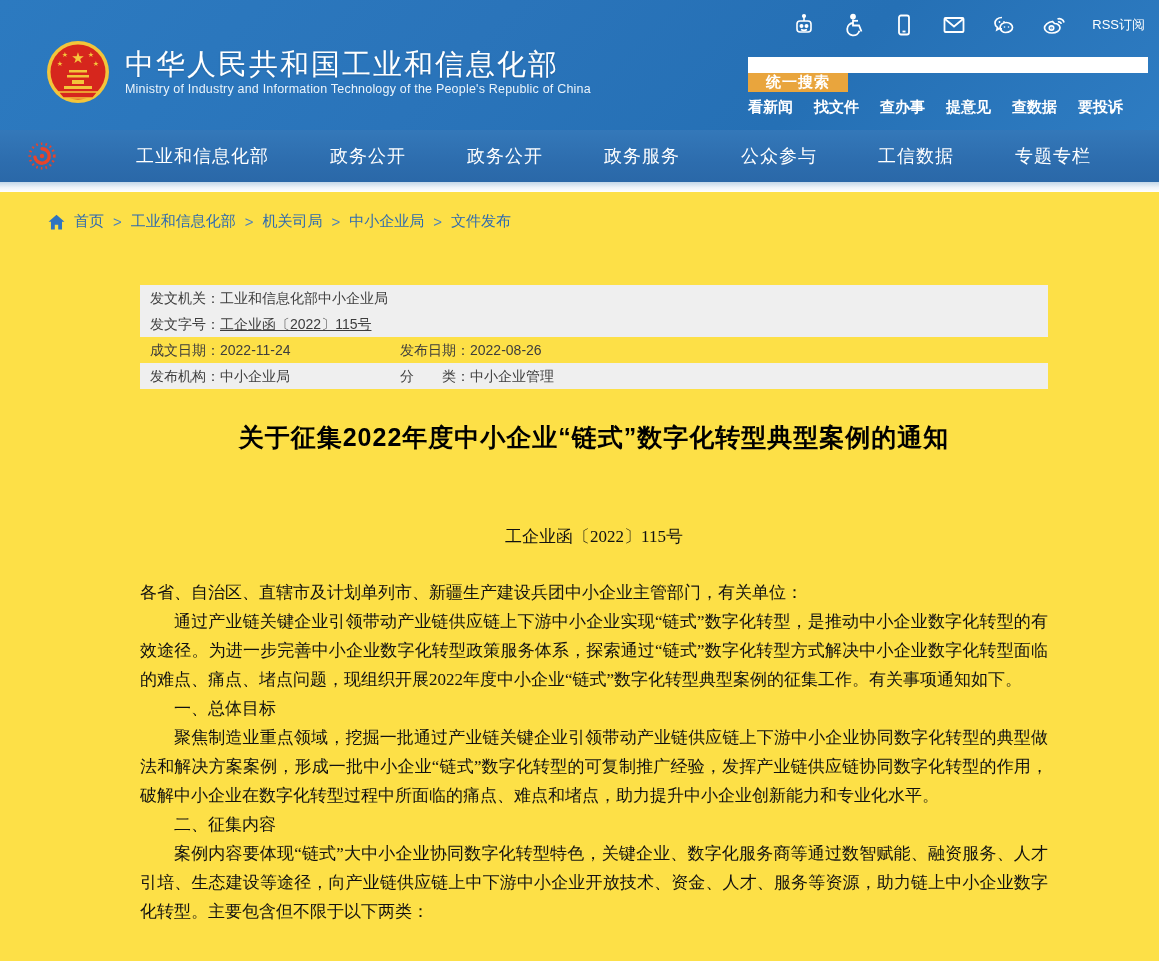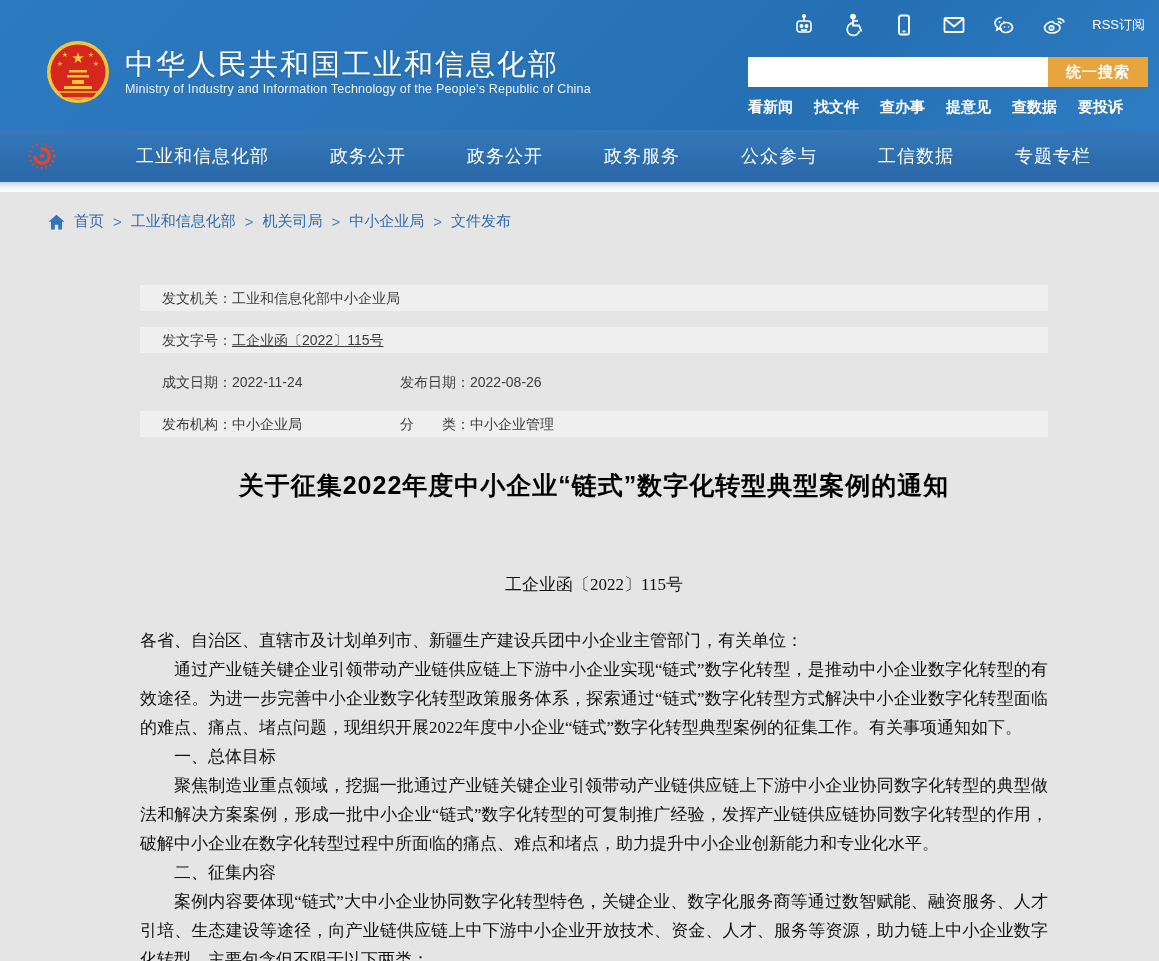--- a/index.html
+++ b/index.html
@@ -1,17 +1,17 @@
 <!DOCTYPE html>
 <html><head>
 <meta charset="utf-8">
 <style>
   * { margin:0; padding:0; box-sizing:border-box; }
   html,body { width:1159px; background:#fff; font-family:"Liberation Sans", sans-serif; }
-  .page { width:1159px; height:961px; overflow:hidden; background:#e5e5e5; position:relative; }
+  .page { width:1159px; height:961px; overflow:hidden; background:#fde047; position:relative; }
 
   
   .top-header {
     position:relative; height:130px;
     background:linear-gradient(135deg,#2c7ac0 0%,#2a74ba 40%,#2570b5 70%,#2e7cc2 100%);
   }
   .icons-row {
     position:absolute; top:13px; right:14px;
     display:flex; align-items:center; gap:26px;
   }
@@ -20,21 +20,21 @@
 
   .brand { position:absolute; left:46px; top:40px; display:flex; align-items:center; gap:15px; }
   .emblem { width:64px; height:64px; flex:0 0 auto; }
   .brand-text .cn {
     color:#fff; font-size:29px; font-weight:normal; letter-spacing:2px; line-height:1.15;
     text-shadow:0 1px 2px rgba(0,0,0,0.15);
   }
   .brand-text .en { color:#eaf3fb; font-size:12.5px; letter-spacing:0.2px; }
 
   .search-area { position:absolute; top:57px; right:11px; width:400px; }
-  .search-row { display:flex; height:30px; }
+  .search-row { display:flex; height:30px;flex-direction:column; }
   .search-row input {
     flex:1; border:none; outline:none; height:30px; padding:0 8px; font-size:14px;
     border-radius:0;
   }
   .search-row button {
     width:100px; height:30px; border:none; background:#e9a53d; color:#fff;
     font-size:15px; font-weight:bold; cursor:pointer; letter-spacing:1px;
     font-family:"Liberation Sans", sans-serif;
   }
   .quick-links { display:flex; gap:21px; margin-top:11px; }
@@ -54,21 +54,21 @@
   .breadcrumb {
     margin:20px 0 0 48px; display:flex; align-items:center; gap:9px;
     font-size:15px; color:#2f6bb0;
   }
   .breadcrumb .home-icon { width:17px; height:16px; display:inline-block; }
   .breadcrumb a { color:#2f6bb0; text-decoration:none; cursor:pointer; }
   .breadcrumb .sep { color:#4a80bd; }
 
   
   .meta-table { width:908px; margin:54px 0 0 140px; font-size:14px; color:#3d3d3d; }
-  .meta-row { position:relative; line-height:26px; min-height:26px; margin-bottom:16px; padding-left:22px; }
+  .meta-row { position:relative; line-height:26px; min-height:26px; margin-bottom:0; padding-left:10px; }
   .meta-row.gray { background:#efefef; }
   .meta-row .lbl { color:#3d3d3d; }
   .meta-row .val { color:#3d3d3d; }
   .meta-row .pair2 { position:absolute; left:260px; top:0; }
   .meta-row .underline { text-decoration:underline; cursor:pointer; }
 
   
   .article { width:908px; margin:0 0 0 140px; }
   .article-title {
     margin-top:30px; text-align:center; font-size:25px; font-weight:bold; color:#000;

